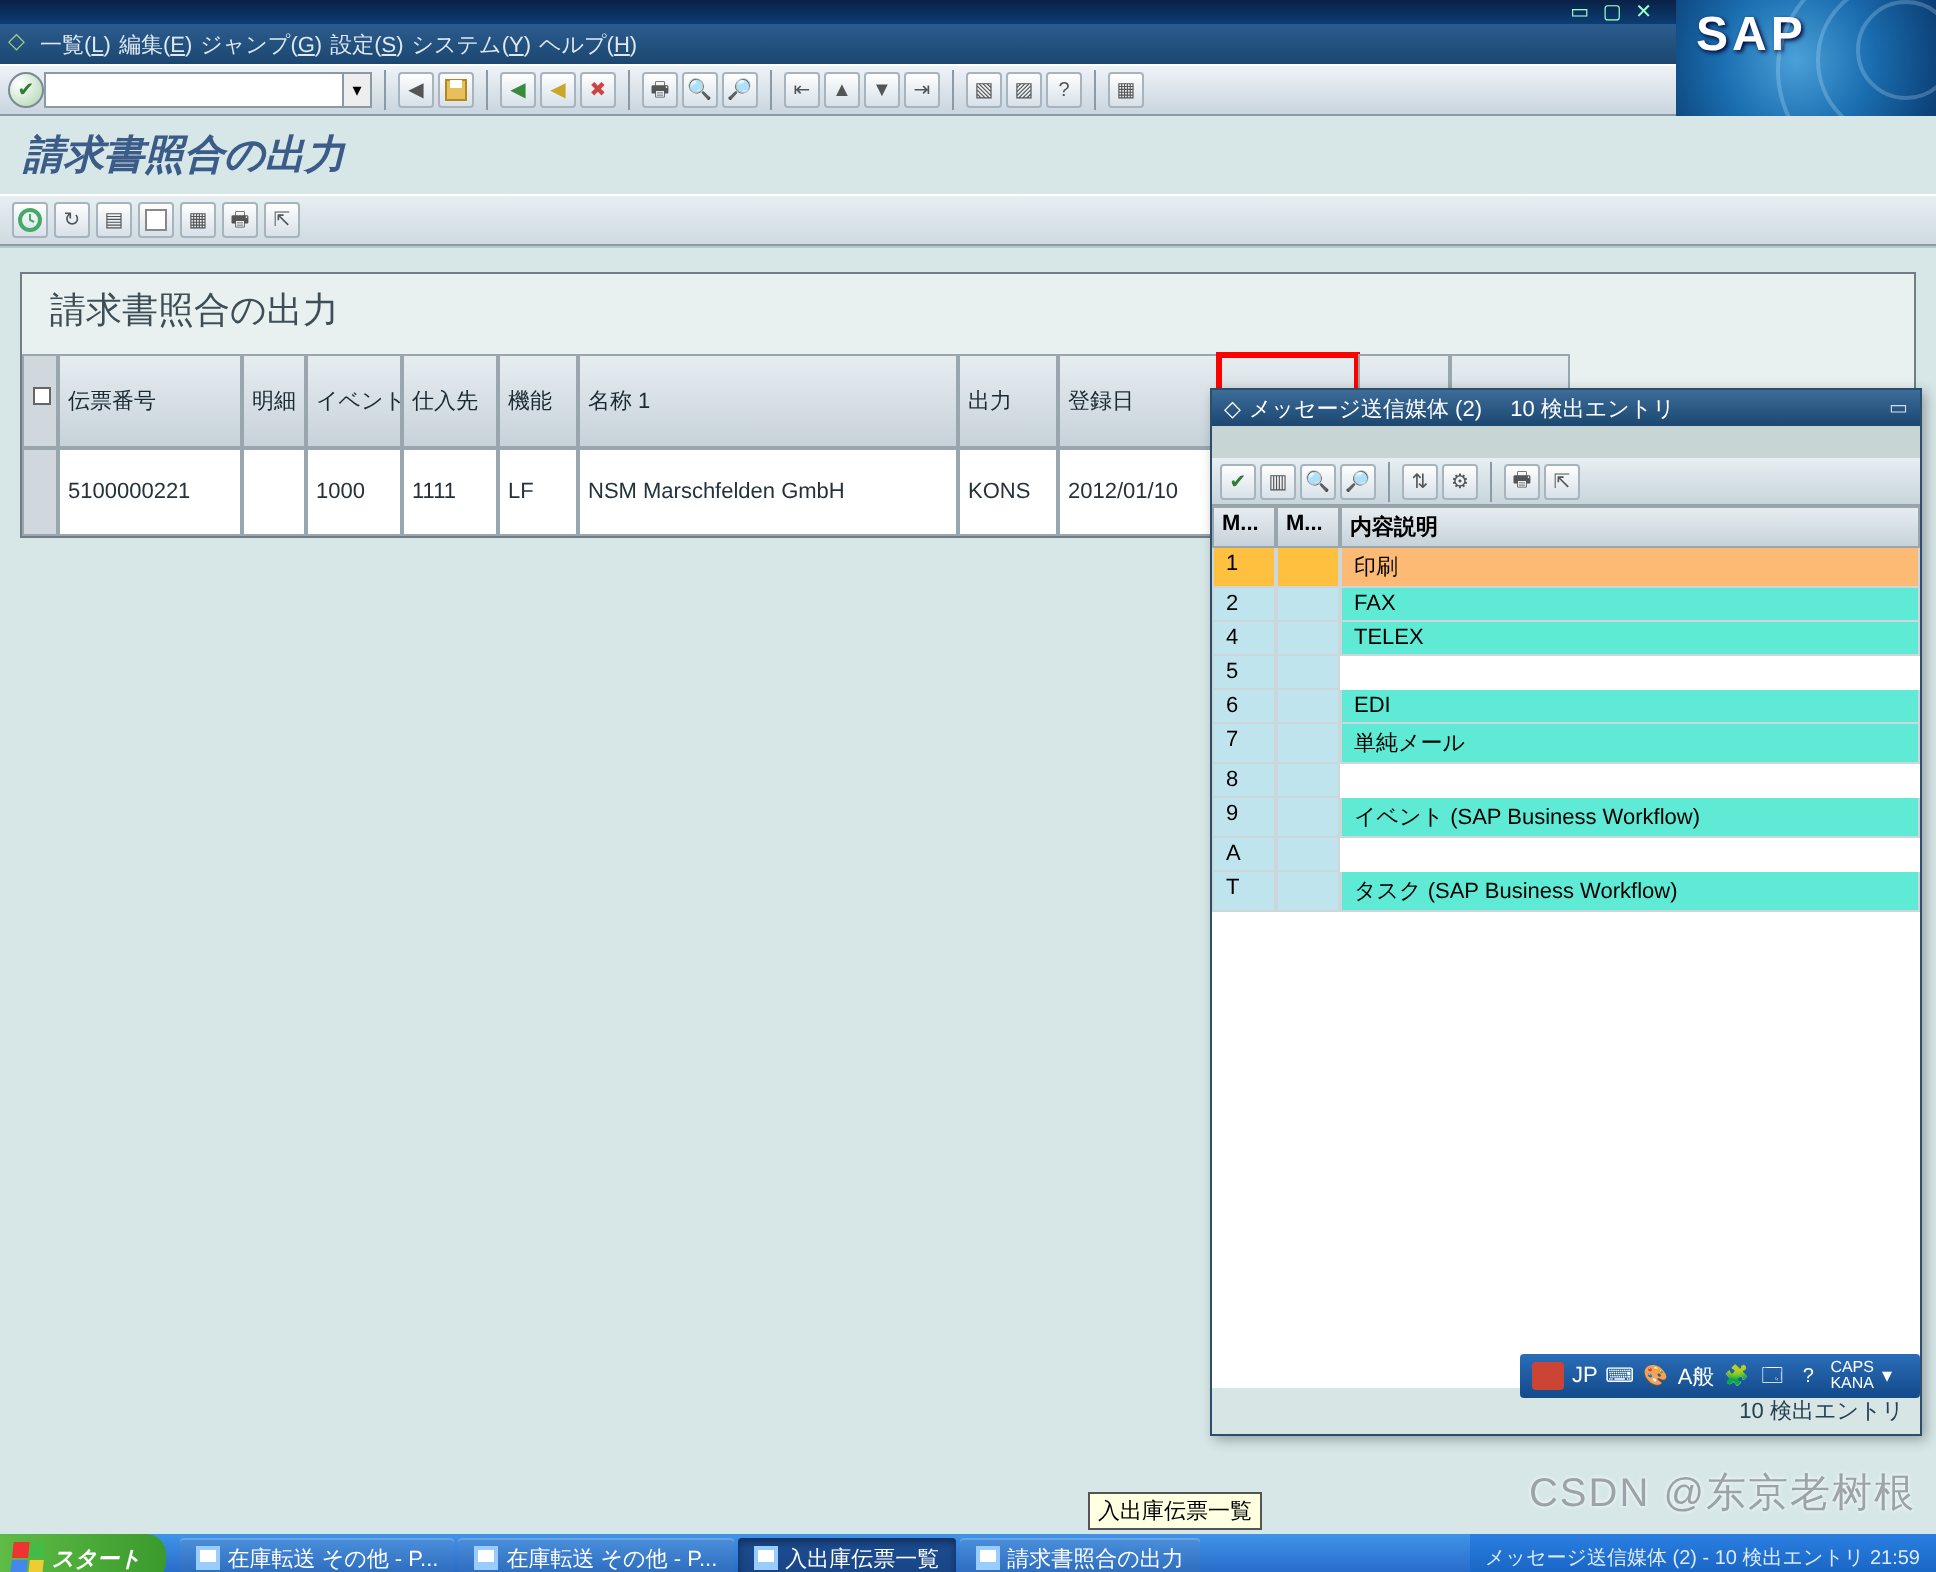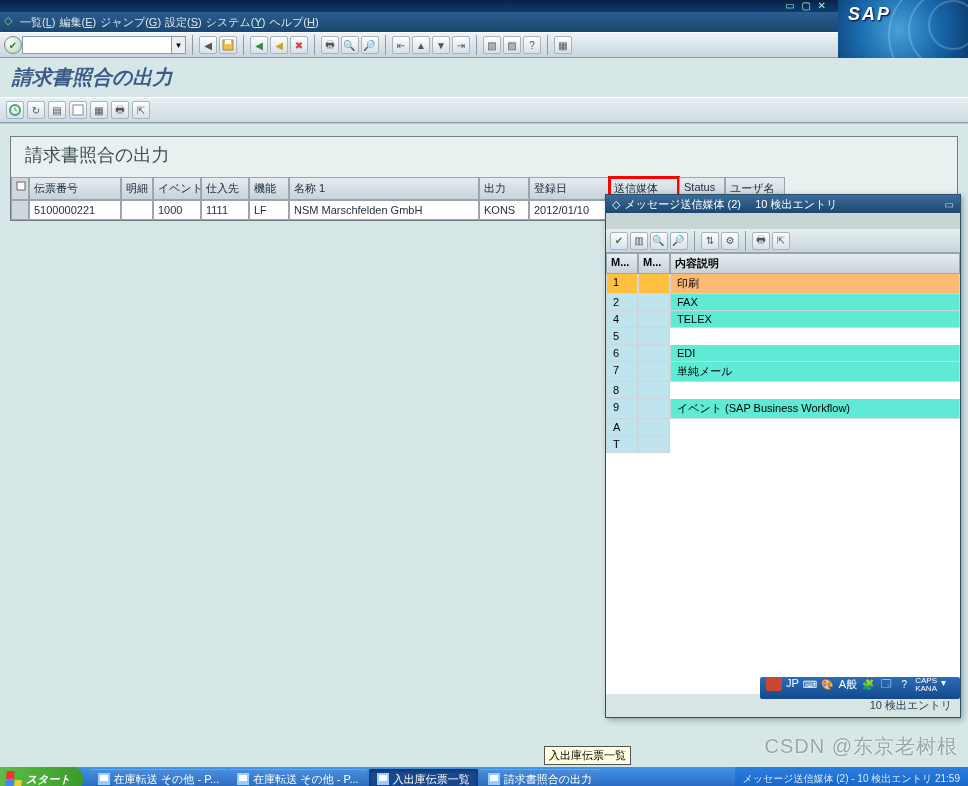--- a/index.html
+++ b/index.html
@@ -2,21 +2,21 @@
 <html><head>
 <meta charset="utf-8">
 <style>
   * { box-sizing: border-box; }
   html, body { margin:0; padding:0; width:968px; height:786px; font-family:"Helvetica","Arial",sans-serif; font-size:11px; overflow:hidden;}
   body { background:#a8c8c8; }
 
   .top-strip { height:12px; background:linear-gradient(#0a2147,#0b3d73); position:relative;}
   .top-strip .winctl { position:absolute; right:140px; top:0; color:#9fc; font-size:10px; letter-spacing:2px;}
   .sap-logo-area { position:absolute; right:0; top:0; width:130px; height:58px; background:radial-gradient(circle at 60px 30px,#4aa0d8 0%,#1a6daf 50%,#0b3d73 100%); overflow:hidden; z-index:5;}
-  .sap-logo { position:absolute; top:4px; left:10px; font-weight:bold; font-size:18px; color:white; font-style:italic; letter-spacing:2px; text-shadow:1px 1px 2px #003;}
+  .sap-logo { position:absolute; top:4px; left:10px; font-weight:bold; font-size:24px; color:white; letter-spacing:2px; text-shadow:1px 1px 2px #003;}
   .swirl { position:absolute; right:-30px; top:-20px; width:110px; height:110px; border:2px solid rgba(200,230,255,.25); border-radius:50%;}
   .swirl.s2{ width:80px; height:80px; right:-20px; top:-10px;}
   .swirl.s3{ width:50px; height:50px; right:-10px; top:0;}
 
   .menubar { height:20px; background:linear-gradient(#2c5c8f,#1b4770); color:#dfe8f0; display:flex; align-items:center; padding-left:20px; gap:4px; font-size:11px;}
   .menubar .glyph { position:absolute; left:4px; top:14px; color:#9bd37a; font-size:11px;}
   .menubar span { cursor:default; }
   .menubar span u { text-decoration:underline; }
 
   .sys-toolbar { height:26px; background:linear-gradient(#eef3f7,#c9d5df); border-top:1px solid #fff; border-bottom:1px solid #8a9aa6; display:flex; align-items:center; padding:0 4px; gap:2px;}
@@ -32,21 +32,21 @@
   .page-title { padding:6px 12px; background:#d7e7e7; }
   .page-title h1 { margin:0; font-size:20px; font-style:italic; font-weight:bold; color:#3b5b88;}
 
   .app-toolbar { height:26px; background:linear-gradient(#e7eff2,#cfdbe0); border-top:1px solid #fff; border-bottom:1px solid #8a9aa6; display:flex; align-items:center; padding:0 6px; gap:3px;}
 
   .work-area { position:relative; background:#d7e7e7; height:calc(786px - 12px - 20px - 26px - 34px - 26px - 22px - 24px); border-top:1px solid #b8c8c8; padding:12px 10px;}
 
   .table-frame { border:1px solid #707d84; background:#e8f0f0; }
   .table-title { font-size:18px; color:#3e4e56; padding:6px 14px 10px;}
   .grid { display:grid; grid-template-columns:18px 92px 32px 48px 48px 40px 190px 50px 80px 70px 46px 60px; }
-  .gh,.gc { border:1px solid #99a6ad; padding:3px 4px; font-size:11px; white-space:nowrap; overflow:hidden;}
+  .gh,.gc { border:1px solid #99a6ad; padding:15px 4px; font-size:11px; white-space:nowrap; overflow:hidden;}
   .gh { background:linear-gradient(#e6edf1,#c7d2d9); color:#1a2a33; position:relative;}
   .gc { background:#fff; color:#25323a;}
   .gh.sel,.gc.sel{background:#d0d8dd;}
   .gh.sel svg{width:10px;height:10px;}
   .highlight-col { outline:3px solid #f00; outline-offset:-2px;}
   .gc.inp { position:relative; }
   .gc.inp .f4 { position:absolute; right:2px; top:2px; width:12px; height:12px; border:1px solid #888; background:#eee; font-size:8px; text-align:center; line-height:10px;}
 
   .popup { position:absolute; left:605px; top:70px; width:356px; background:#d8e5e5; border:1px solid #2b4e6b; box-shadow:2px 2px 6px rgba(0,0,0,.3); }
   .popup-title { height:18px; background:linear-gradient(#3d6c99,#1b4770); color:#fff; font-size:11px; display:flex; align-items:center; padding:0 6px; justify-content:space-between;}
@@ -56,21 +56,21 @@
   .popup-tb { height:24px; display:flex; align-items:center; background:linear-gradient(#e7eff2,#c7d5da); border-bottom:1px solid #97a3a9; padding:0 4px; gap:2px;}
   .popgrid { display:grid; grid-template-columns:32px 32px auto; }
   .ph { background:linear-gradient(#e6edf1,#c7d2d9); border:1px solid #99a6ad; padding:2px 4px; font-weight:bold; font-size:11px;}
   .pc { background:#5eead4; border:1px solid #cdd6da; border-top:none; padding:2px 6px; font-size:11px;}
   .pc.k { background:#bfe4ee; }
   .prow.selected .pc { background:#fdba74; }
   .prow.selected .pc.k { background:#ffbf3f; }
   .popgrid-wrap{ height:420px; background:#fff; }
   .pop-status { padding:4px 8px; font-size:11px; color:#264152; background:#d8e5e5; text-align:right;}
 
-  .ime-bar { position:absolute; right:8px; bottom:46px; width:200px; height:22px; background:linear-gradient(#2a6db8,#134a8a); border-radius:2px; display:flex; align-items:flex-start; gap:4px; padding:0 6px; color:#fff; font-size:10px;}
+  .ime-bar { position:absolute; right:8px; bottom:46px; width:200px; height:22px; background:linear-gradient(#2a6db8,#134a8a); border-radius:2px; display:flex; align-items:center; gap:4px; padding:0 6px; color:#fff; font-size:10px;}
   .ime-bar .pill{ background:#c43; width:16px;height:14px;border-radius:2px;}
   .ime-bar .txt{ font-size:11px;}
   .ime-bar .ico{ width:14px;height:14px; display:flex;align-items:center;justify-content:center;}
 
   .status-line { height:22px; background:#d7e7e7; display:flex; align-items:center; justify-content:flex-end; padding-right:200px; font-size:11px; color:#3a4a52; position:relative;}
   .tooltip { position:absolute; left:544px; bottom:2px; background:#ffffe1; border:1px solid #555; padding:1px 4px; font-size:11px; color:#000;}
   .watermark { position:absolute; right:10px; bottom:26px; color:rgba(100,110,120,.6); font-size:20px; letter-spacing:1px; z-index:50; text-shadow:0 0 2px #fff;}
 
   .taskbar { height:24px; background:linear-gradient(#3f94e9,#2362c1); display:flex; align-items:center; font-size:11px; color:#fff;}
   .startbtn { height:24px; background:linear-gradient(90deg,#5fbb46,#3a9a2c); padding:0 12px 0 6px; display:flex; align-items:center; gap:4px; font-weight:bold; font-style:italic; border-radius:0 10px 10px 0;}
@@ -262,20 +262,21 @@
             <div class="pc k"></div>
             <div class="pc">イベント (SAP Business Workflow)</div>
           </div>
           <div class="popgrid prow">
             <div class="pc k">A</div>
             <div class="pc k"></div>
           </div>
           <div class="popgrid prow">
             <div class="pc k">T</div>
             <div class="pc k"></div>
+            <div class="pc">タスク (SAP Business Workflow)</div>
           </div>
         </div>
     </div>
     <div class="pop-status">10 検出エントリ</div>
   </div>
 
   <div class="ime-bar">
     <div class="pill"></div>
     <span class="txt">JP</span>
     <span class="ico">⌨</span>

